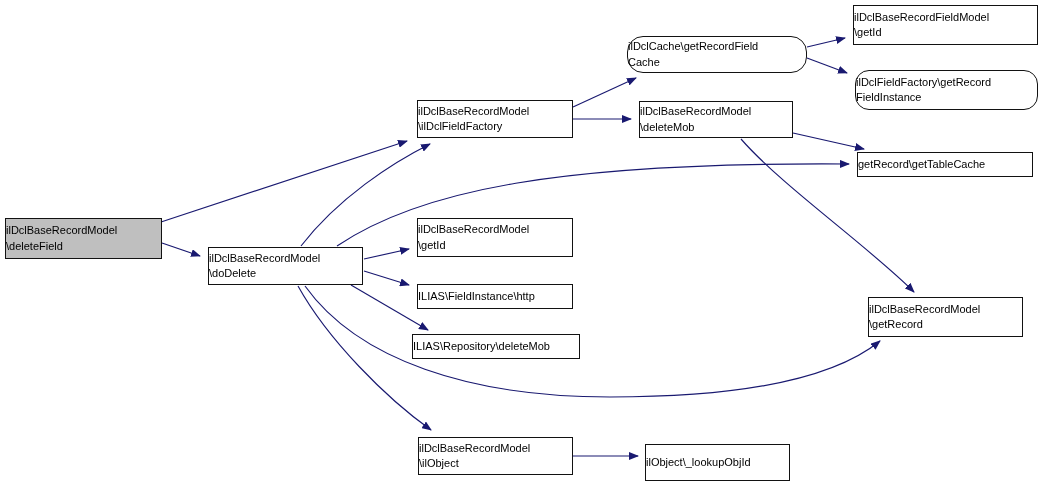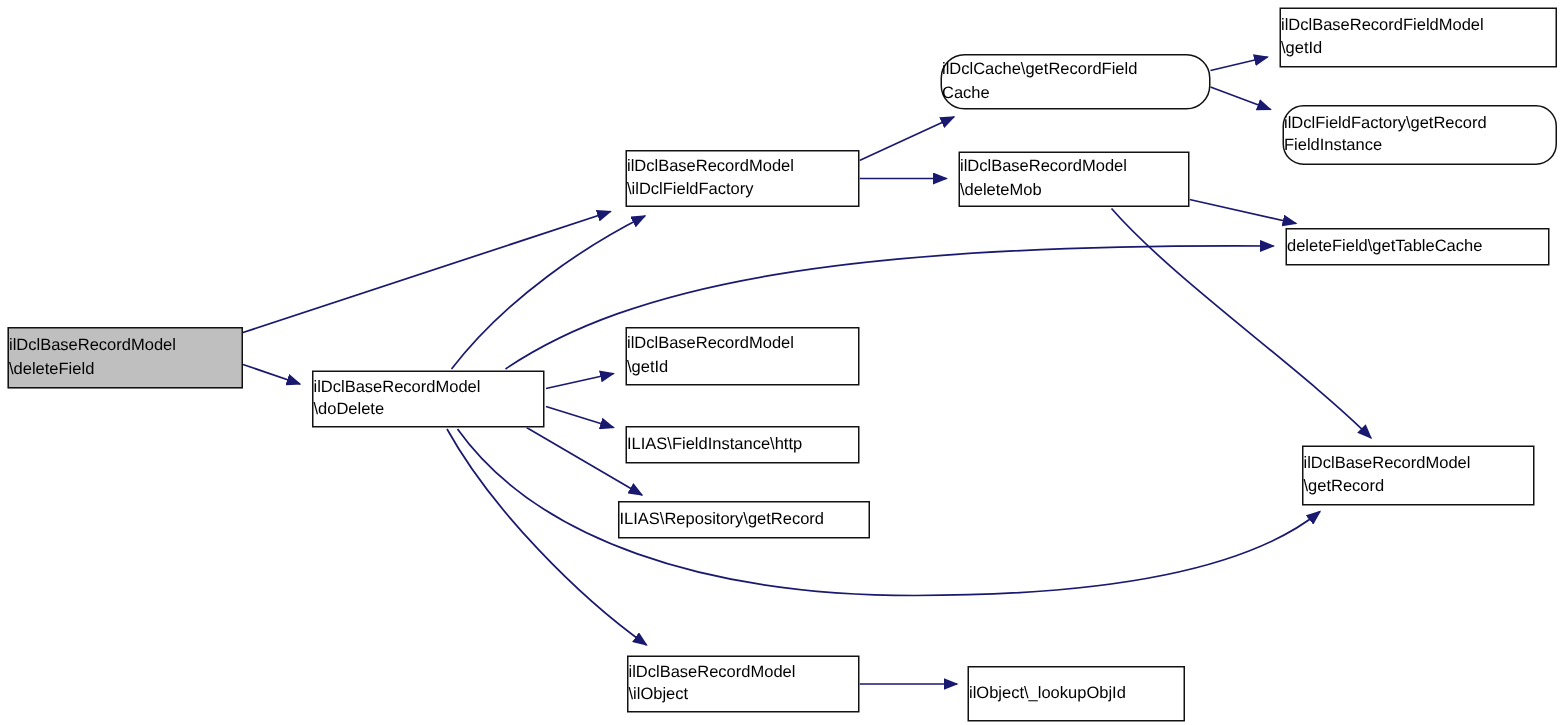--- a/index.html
+++ b/index.html
@@ -104,31 +104,31 @@
     </div>
     <div class="node" style="left: 853px; top: 5px; width: 185px; height: 40px;">
       <span>ilDclBaseRecordFieldModel</span>
       <span>\getId</span>
     </div>
     <div class="node" style="left: 855px; top: 70px; width: 183px; height: 40px; border-radius: 14px;">
       <span>ilDclFieldFactory\getRecord</span>
       <span>FieldInstance</span>
     </div>
     <div class="node" style="left: 857px; top: 152px; width: 176px; height: 25px;">
-      <span>deleteField\getTableCache</span>
+      <span>getRecord\getTableCache</span>
     </div>
     <div class="node" style="left: 417px; top: 218px; width: 156px; height: 39px;">
       <span>ilDclBaseRecordModel</span>
       <span>\getId</span>
     </div>
     <div class="node" style="left: 417px; top: 284px; width: 156px; height: 25px;">
       <span>ILIAS\FieldInstance\http</span>
     </div>
     <div class="node" style="left: 412px; top: 334px; width: 168px; height: 25px;">
-      <span>ILIAS\Repository\getRecord</span>
+      <span>ILIAS\Repository\deleteMob</span>
     </div>
     <div class="node" style="left: 868px; top: 297px; width: 155px; height: 40px;">
       <span>ilDclBaseRecordModel</span>
       <span>\getRecord</span>
     </div>
     <div class="node" style="left: 418px; top: 437px; width: 155px; height: 38px;">
       <span>ilDclBaseRecordModel</span>
       <span>\ilObject</span>
     </div>
     <div class="node" style="left: 645px; top: 444px; width: 145px; height: 37px;">

